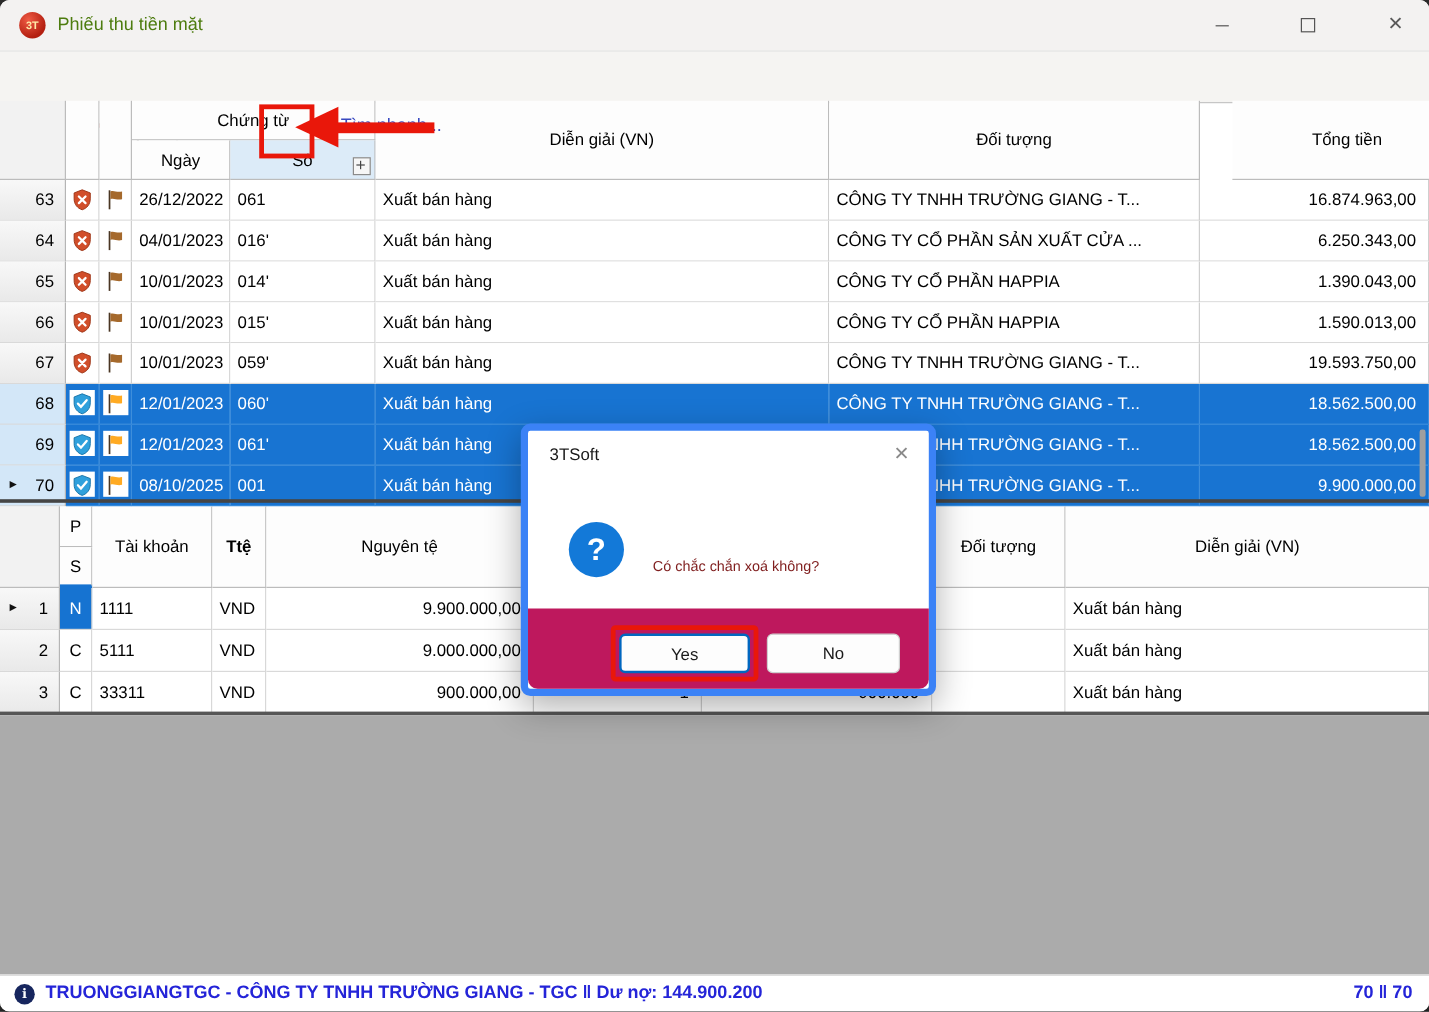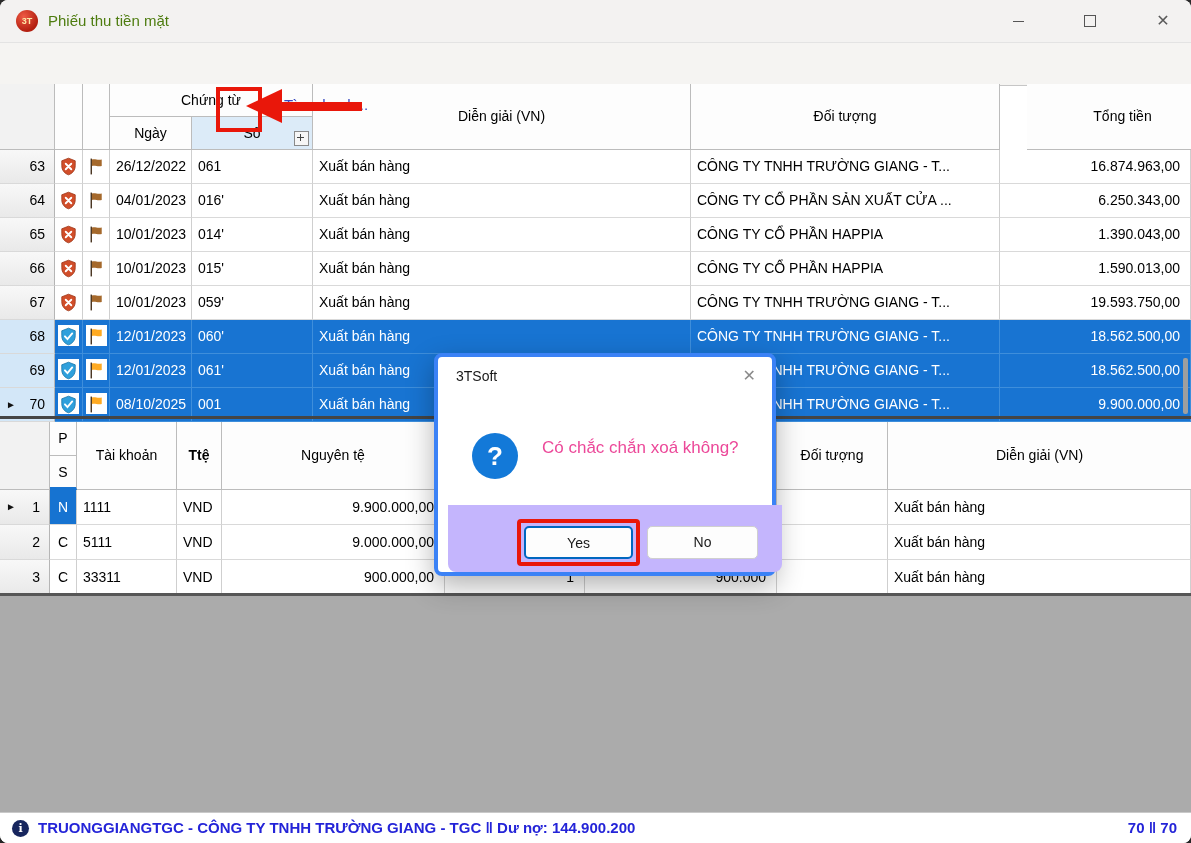--- a/index.html
+++ b/index.html
@@ -61,28 +61,28 @@
   .lower-end{position:absolute;left:0;top:593px;width:100%;height:3px;background:#565656;}
   .grayarea{position:absolute;left:0;top:596px;width:100%;height:216px;background:#ababab;}
   .vthumb{position:absolute;right:3px;top:358px;width:5px;height:56px;background:#9f9f9f;border-radius:2px;z-index:2;}
   
   .statusbar{position:absolute;left:0;top:812px;width:100%;height:31px;background:#fff;border-top:1px solid #c9c9c9;}
   .sico{position:absolute;left:12px;top:7px;width:17px;height:17px;border-radius:50%;background:#17265e;color:#fff;
         font-size:11px;font-weight:bold;text-align:center;line-height:17px;font-family:"DejaVu Serif",serif;}
   .sleft{position:absolute;left:38px;top:0;line-height:30px;font-size:15px;font-weight:600;color:#2424d8;}
   .sright{position:absolute;right:14px;top:0;line-height:30px;font-size:15px;font-weight:600;color:#2424d8;}
   
-  .dialog{position:absolute;left:434px;top:353px;width:334px;height:215px;background:#fff;border:4px solid #3b82f6;
+  .dialog{position:absolute;left:434px;top:353px;width:334px;height:215px;background:#fff;border:6px solid #3b82f6;
           border-radius:8px;box-shadow:0 10px 28px rgba(0,0,0,.30);z-index:50;}
   .dtitle{position:absolute;left:18px;top:11px;font-size:14px;color:#1a1a1a;}
   .dclose{position:absolute;right:16px;top:9px;font-size:16px;color:#8a8a8a;}
   .dqicon{position:absolute;left:34px;top:76px;width:46px;height:46px;border-radius:50%;background:#1379d8;color:#fff;
           font-size:26px;font-weight:bold;text-align:center;line-height:46px;}
-  .dmsg{position:absolute;left:104px;top:68px;height:46px;line-height:46px;font-size:17px;color:#ec4899;}
-  .dfooter{position:absolute;left:10px;top:148px;width:100%;height:67px;background:#c4b5fd;border-radius:0 0 8px 8px;}
+  .dmsg{position:absolute;left:104px;top:90px;height:46px;line-height:46px;font-size:12px;color:#7f1d1d;}
+  .dfooter{position:absolute;left:0;top:148px;width:100%;height:67px;background:#be185d;border-radius:0 0 8px 8px;}
   .dbtn{position:absolute;box-sizing:border-box;height:33px;border-radius:5px;background:#fdfdfd;font-size:14px;
         text-align:center;line-height:31px;color:#1a1a1a;}
   .dbtn.yes{left:76px;top:21px;width:109px;border:2px solid #0067c0;}
   .dbtn.no{left:199px;top:21px;width:111px;border:1px solid #cfcfcf;}
   .annot-yes{position:absolute;left:69px;top:14px;width:123px;height:47px;border:4px solid #e9170a;border-radius:4px;z-index:60;box-sizing:border-box;}
 </style>
 </head>
 <body>
 
 <div class="window">

